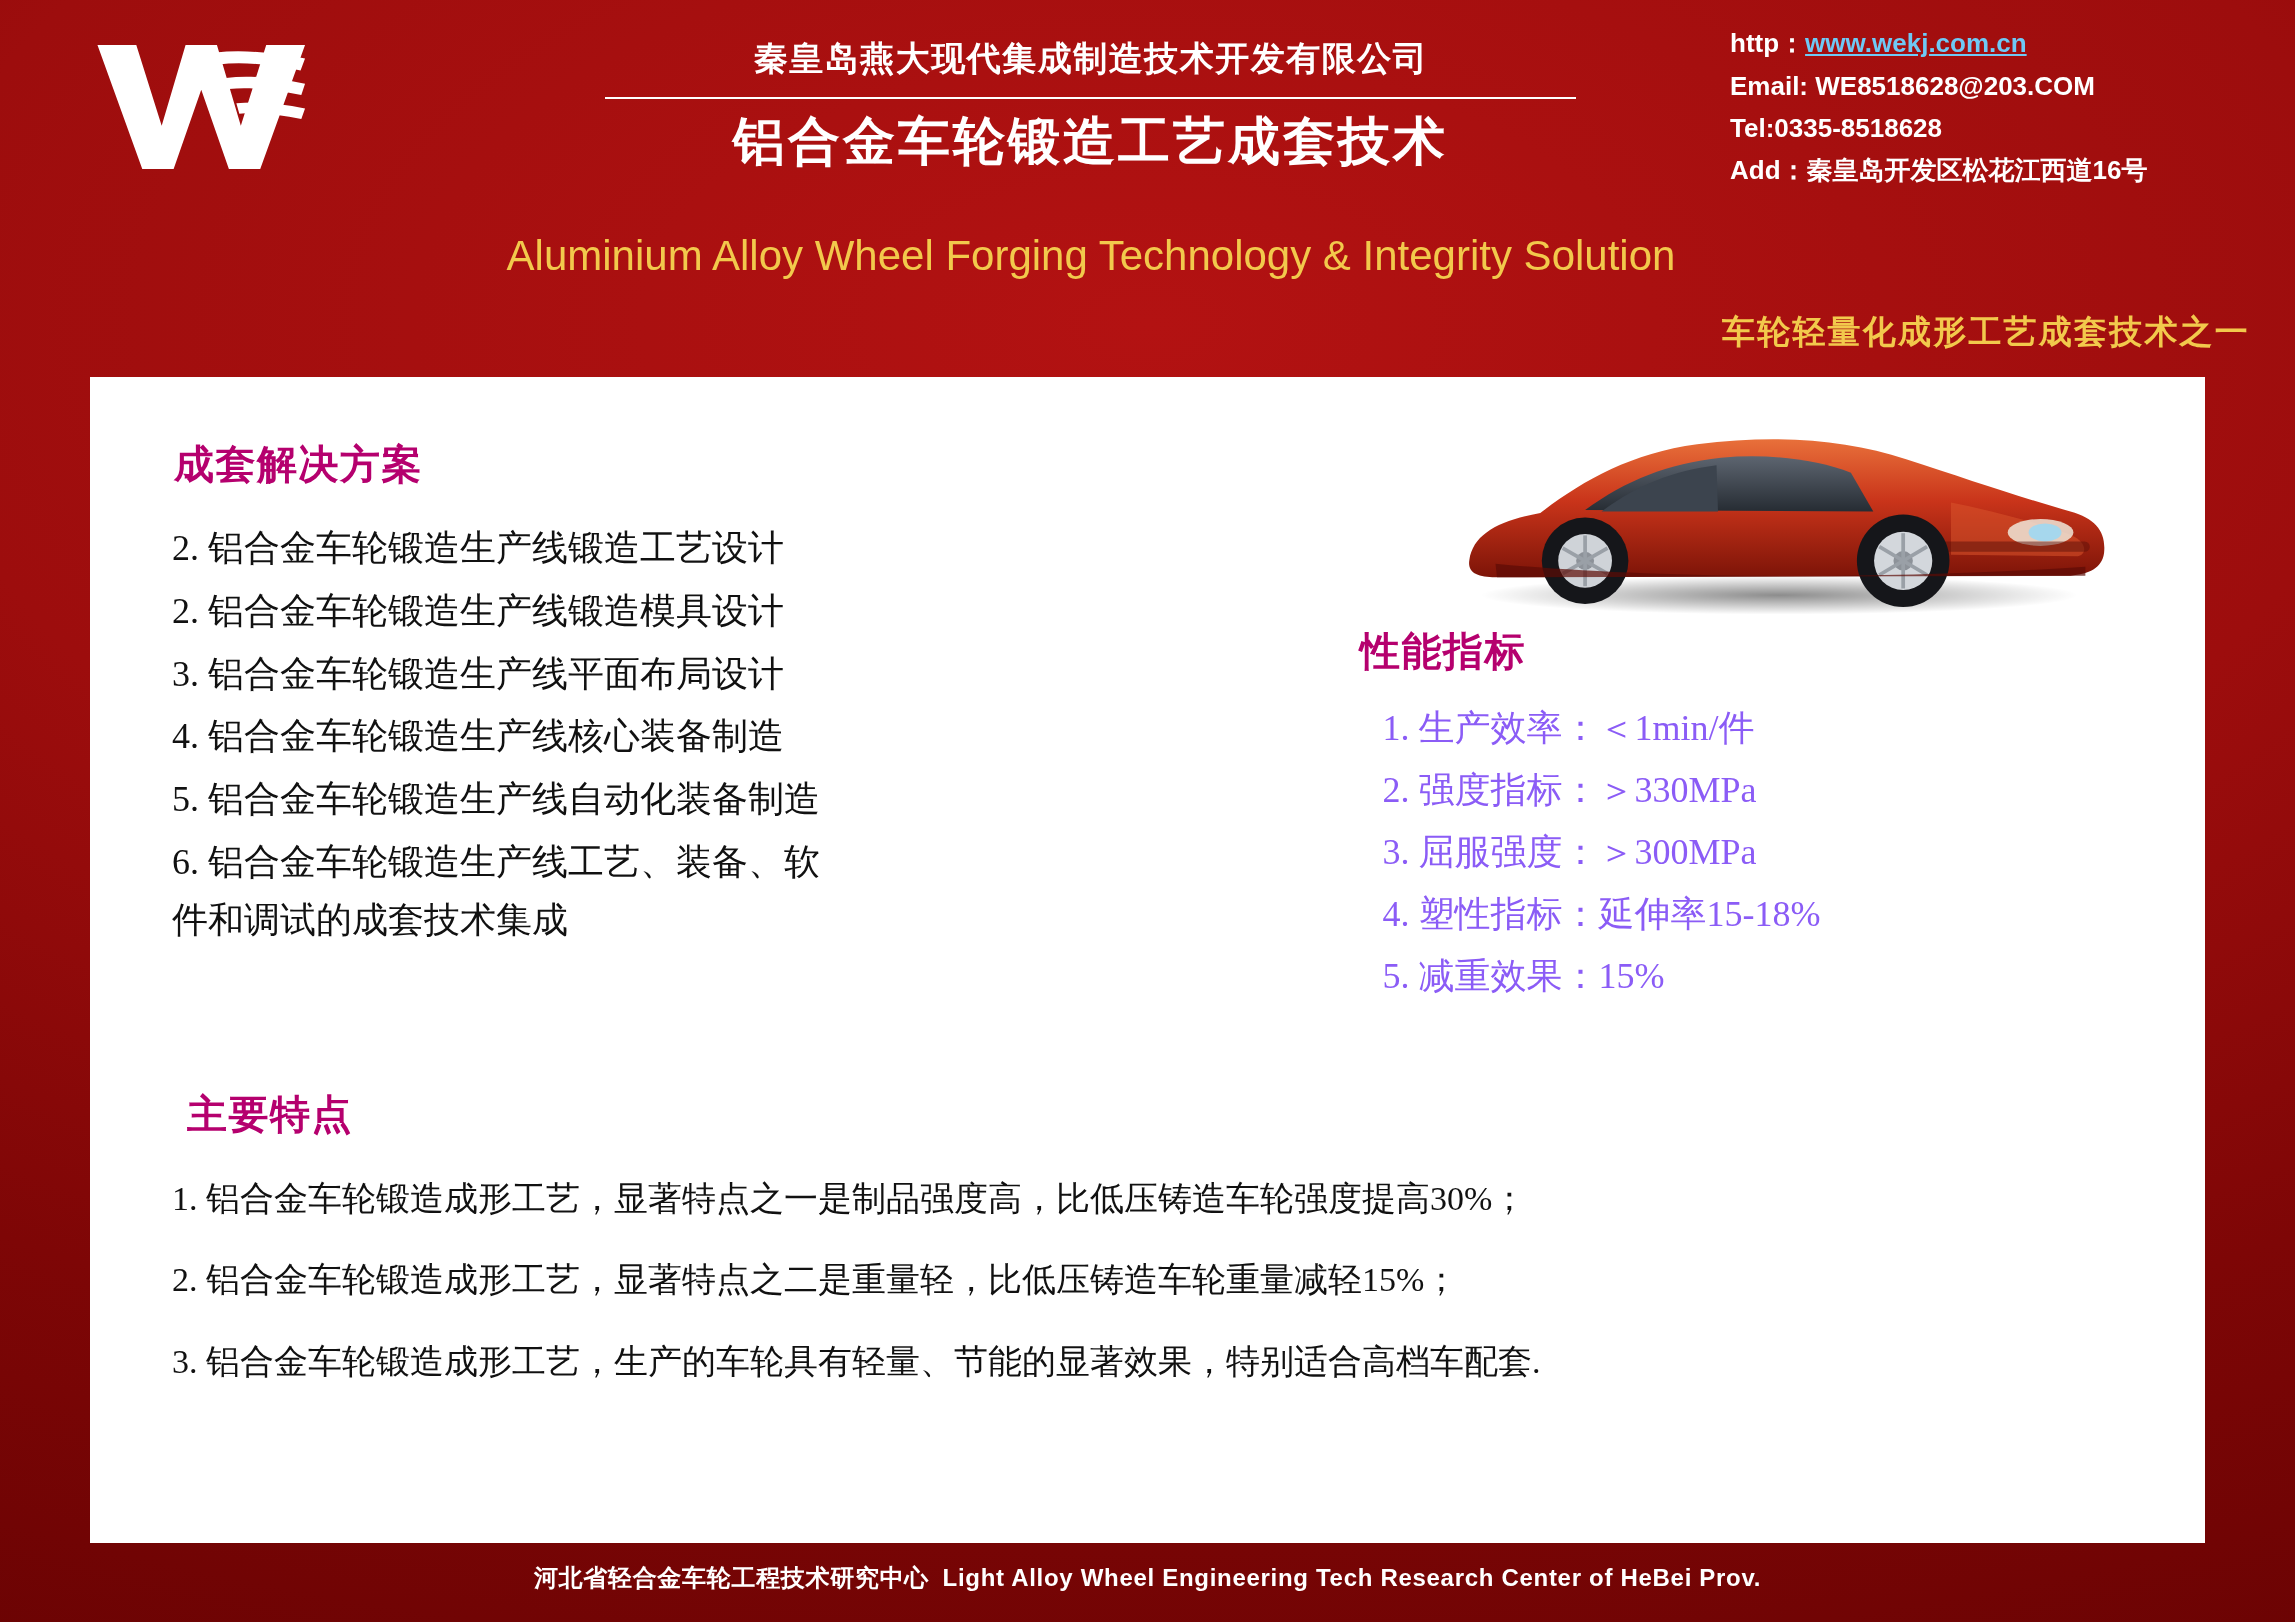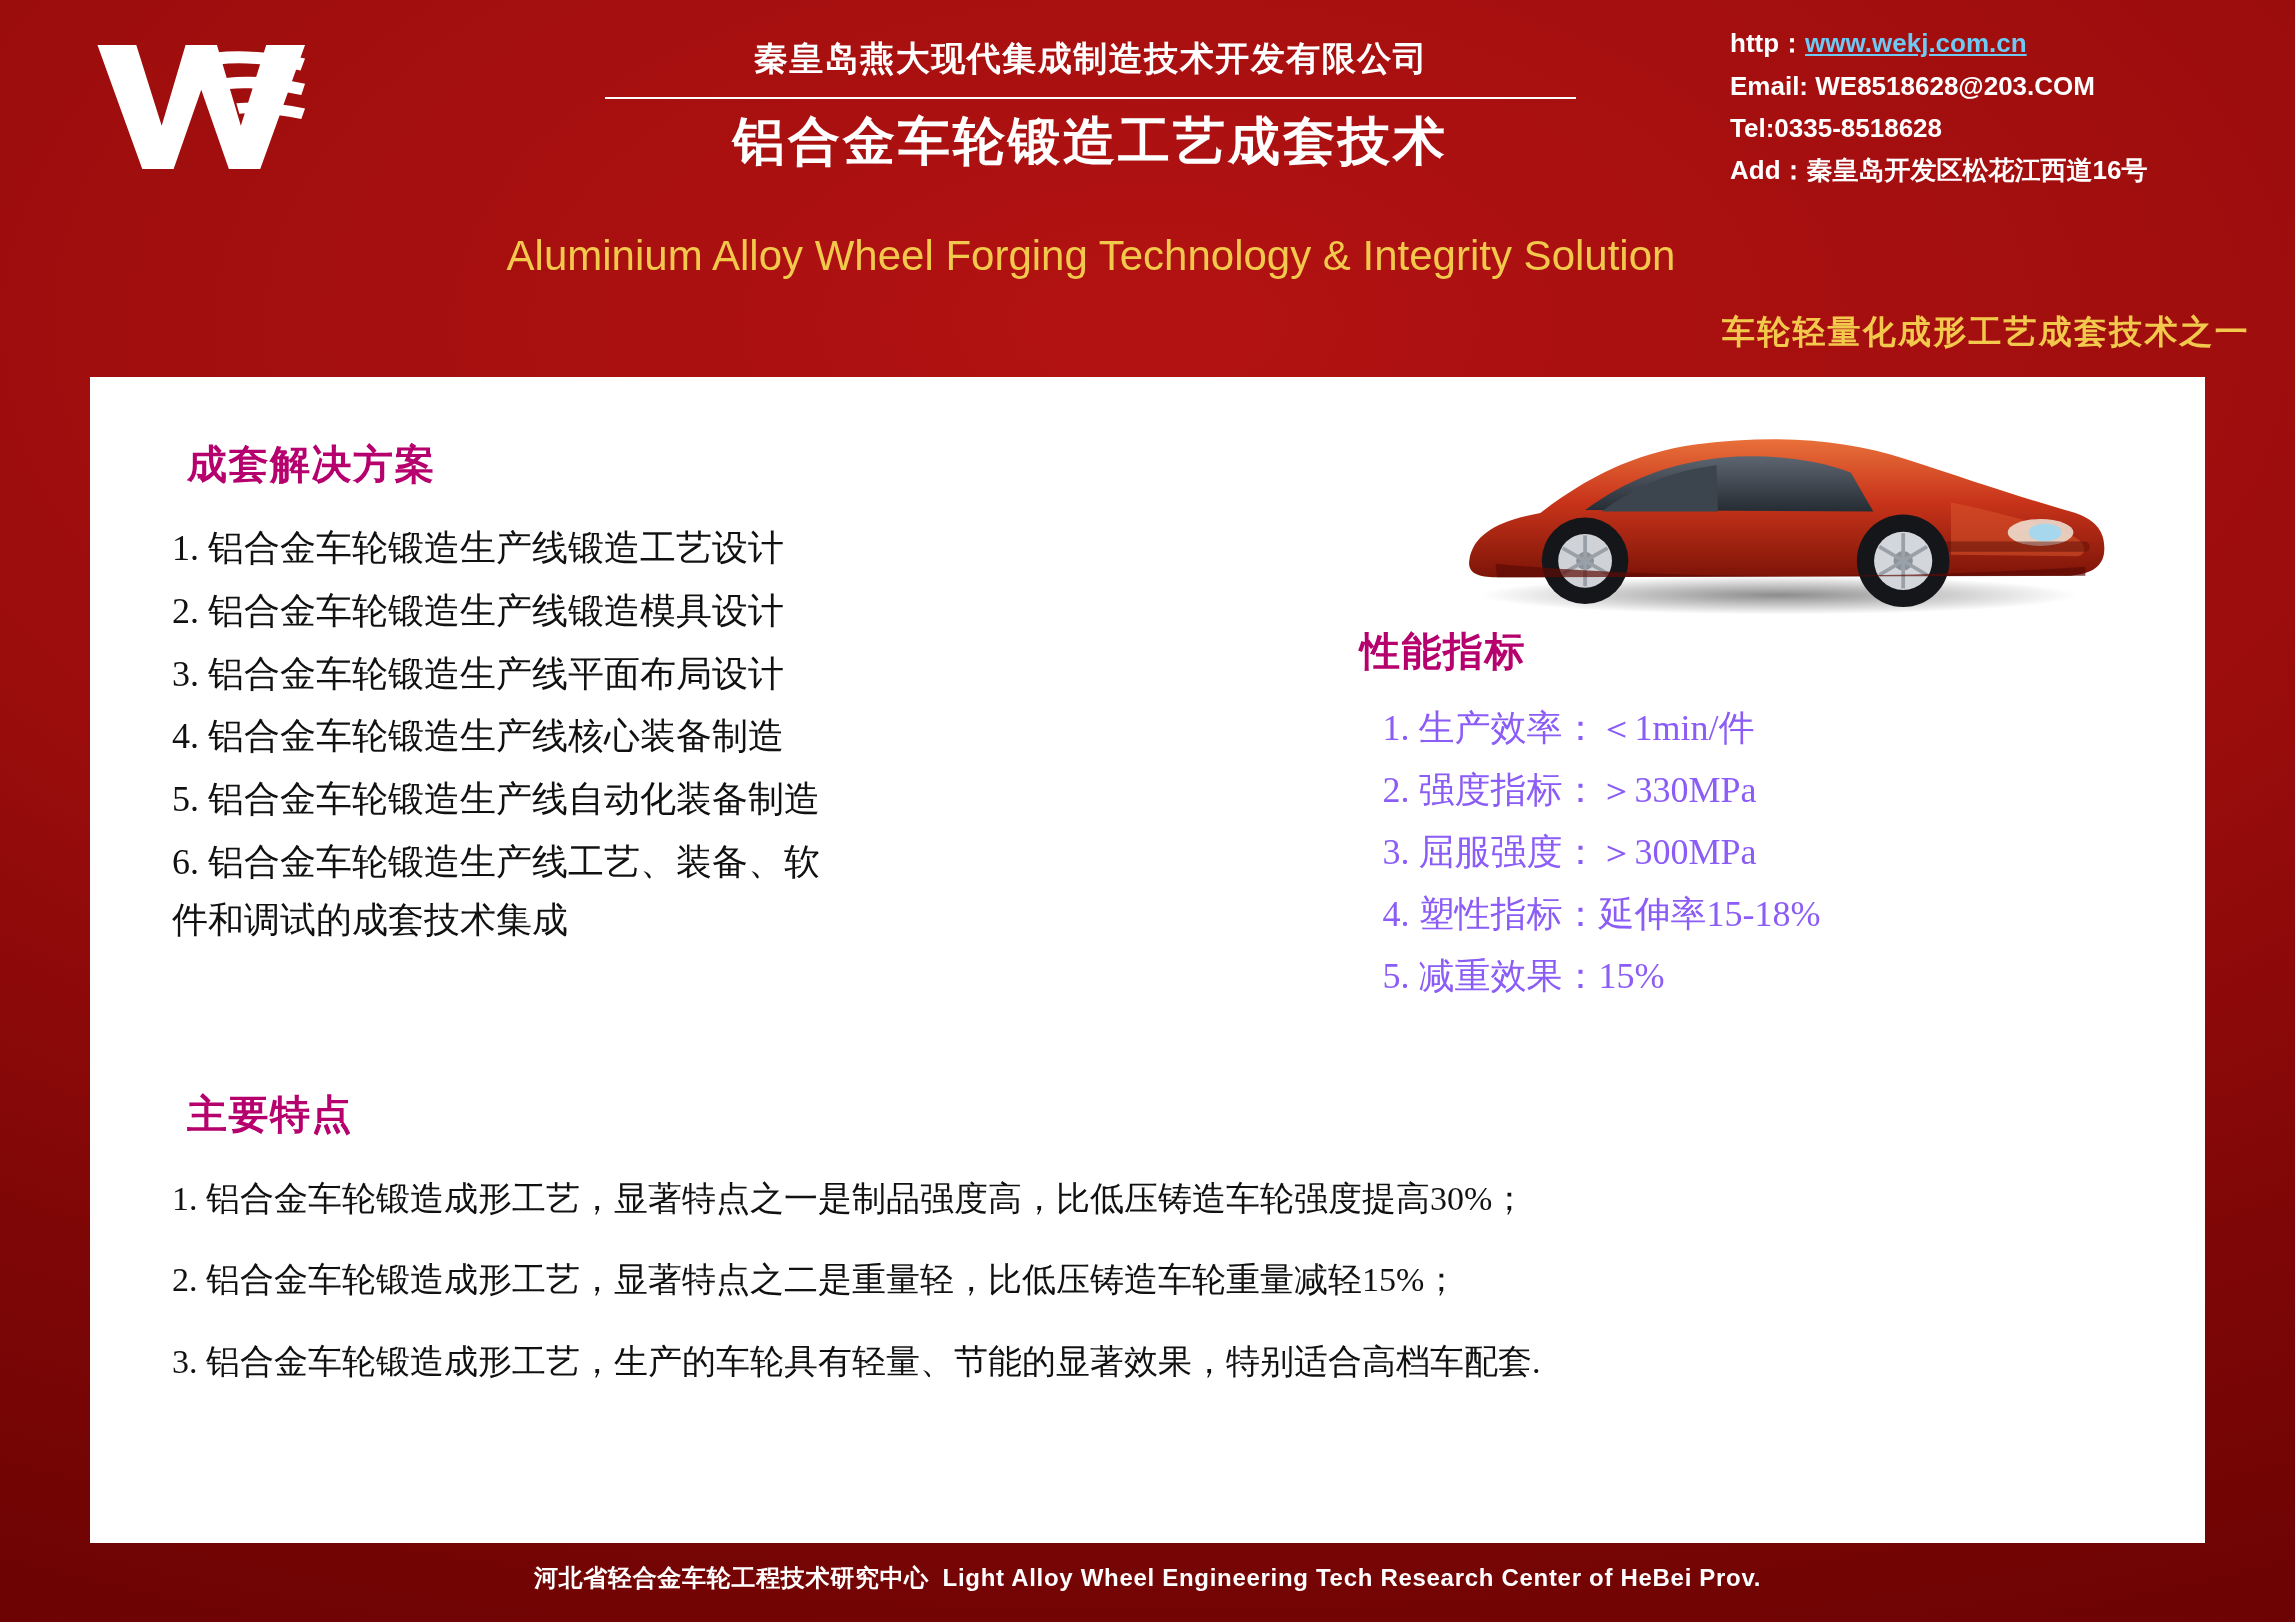--- a/index.html
+++ b/index.html
@@ -120,21 +120,21 @@
     letter-spacing: 1.5px;
   }
 
   
   .solutions {
     position: absolute;
     left: 82px;
     top: 60px;
     width: 1151px;
   }
-  .solutions .section-head { margin-bottom: 27px; margin-left: 15px; }
+  .solutions .section-head { margin-bottom: 27px; margin-left: 2px; }
   .sol-list {
     list-style: none;
     margin: 0; padding: 0;
     color: #111;
     font-family: "Liberation Serif", serif;
     font-size: 36px;
     line-height: 1.62;
   }
   .sol-list li {
     margin: 0 0 4.5px 0;
@@ -277,21 +277,21 @@
             <line x1="604" y1="225" x2="668" y2="187"></line>
           </g>
         </g>
         <path d="M90 210 C300 230 600 232 880 214 L880 226 L92 228 Z" fill="#5d0c05" opacity="0.7"></path>
       </svg>
     </div>
 
     <div class="solutions">
       <div class="section-head">成套解决方案</div>
       <ul class="sol-list">
-        <li>1. 铝合金车轮锻造生产线锻造工艺设计</li>
+        <li>2. 铝合金车轮锻造生产线锻造工艺设计</li>
         <li>2. 铝合金车轮锻造生产线锻造模具设计</li>
         <li>3. 铝合金车轮锻造生产线平面布局设计</li>
         <li>4. 铝合金车轮锻造生产线核心装备制造</li>
         <li>5. 铝合金车轮锻造生产线自动化装备制造</li>
         <li>6. 铝合金车轮锻造生产线工艺、装备、软
     件和调试的成套技术集成</li>
       </ul>
     </div>
 
     <div class="specs">

